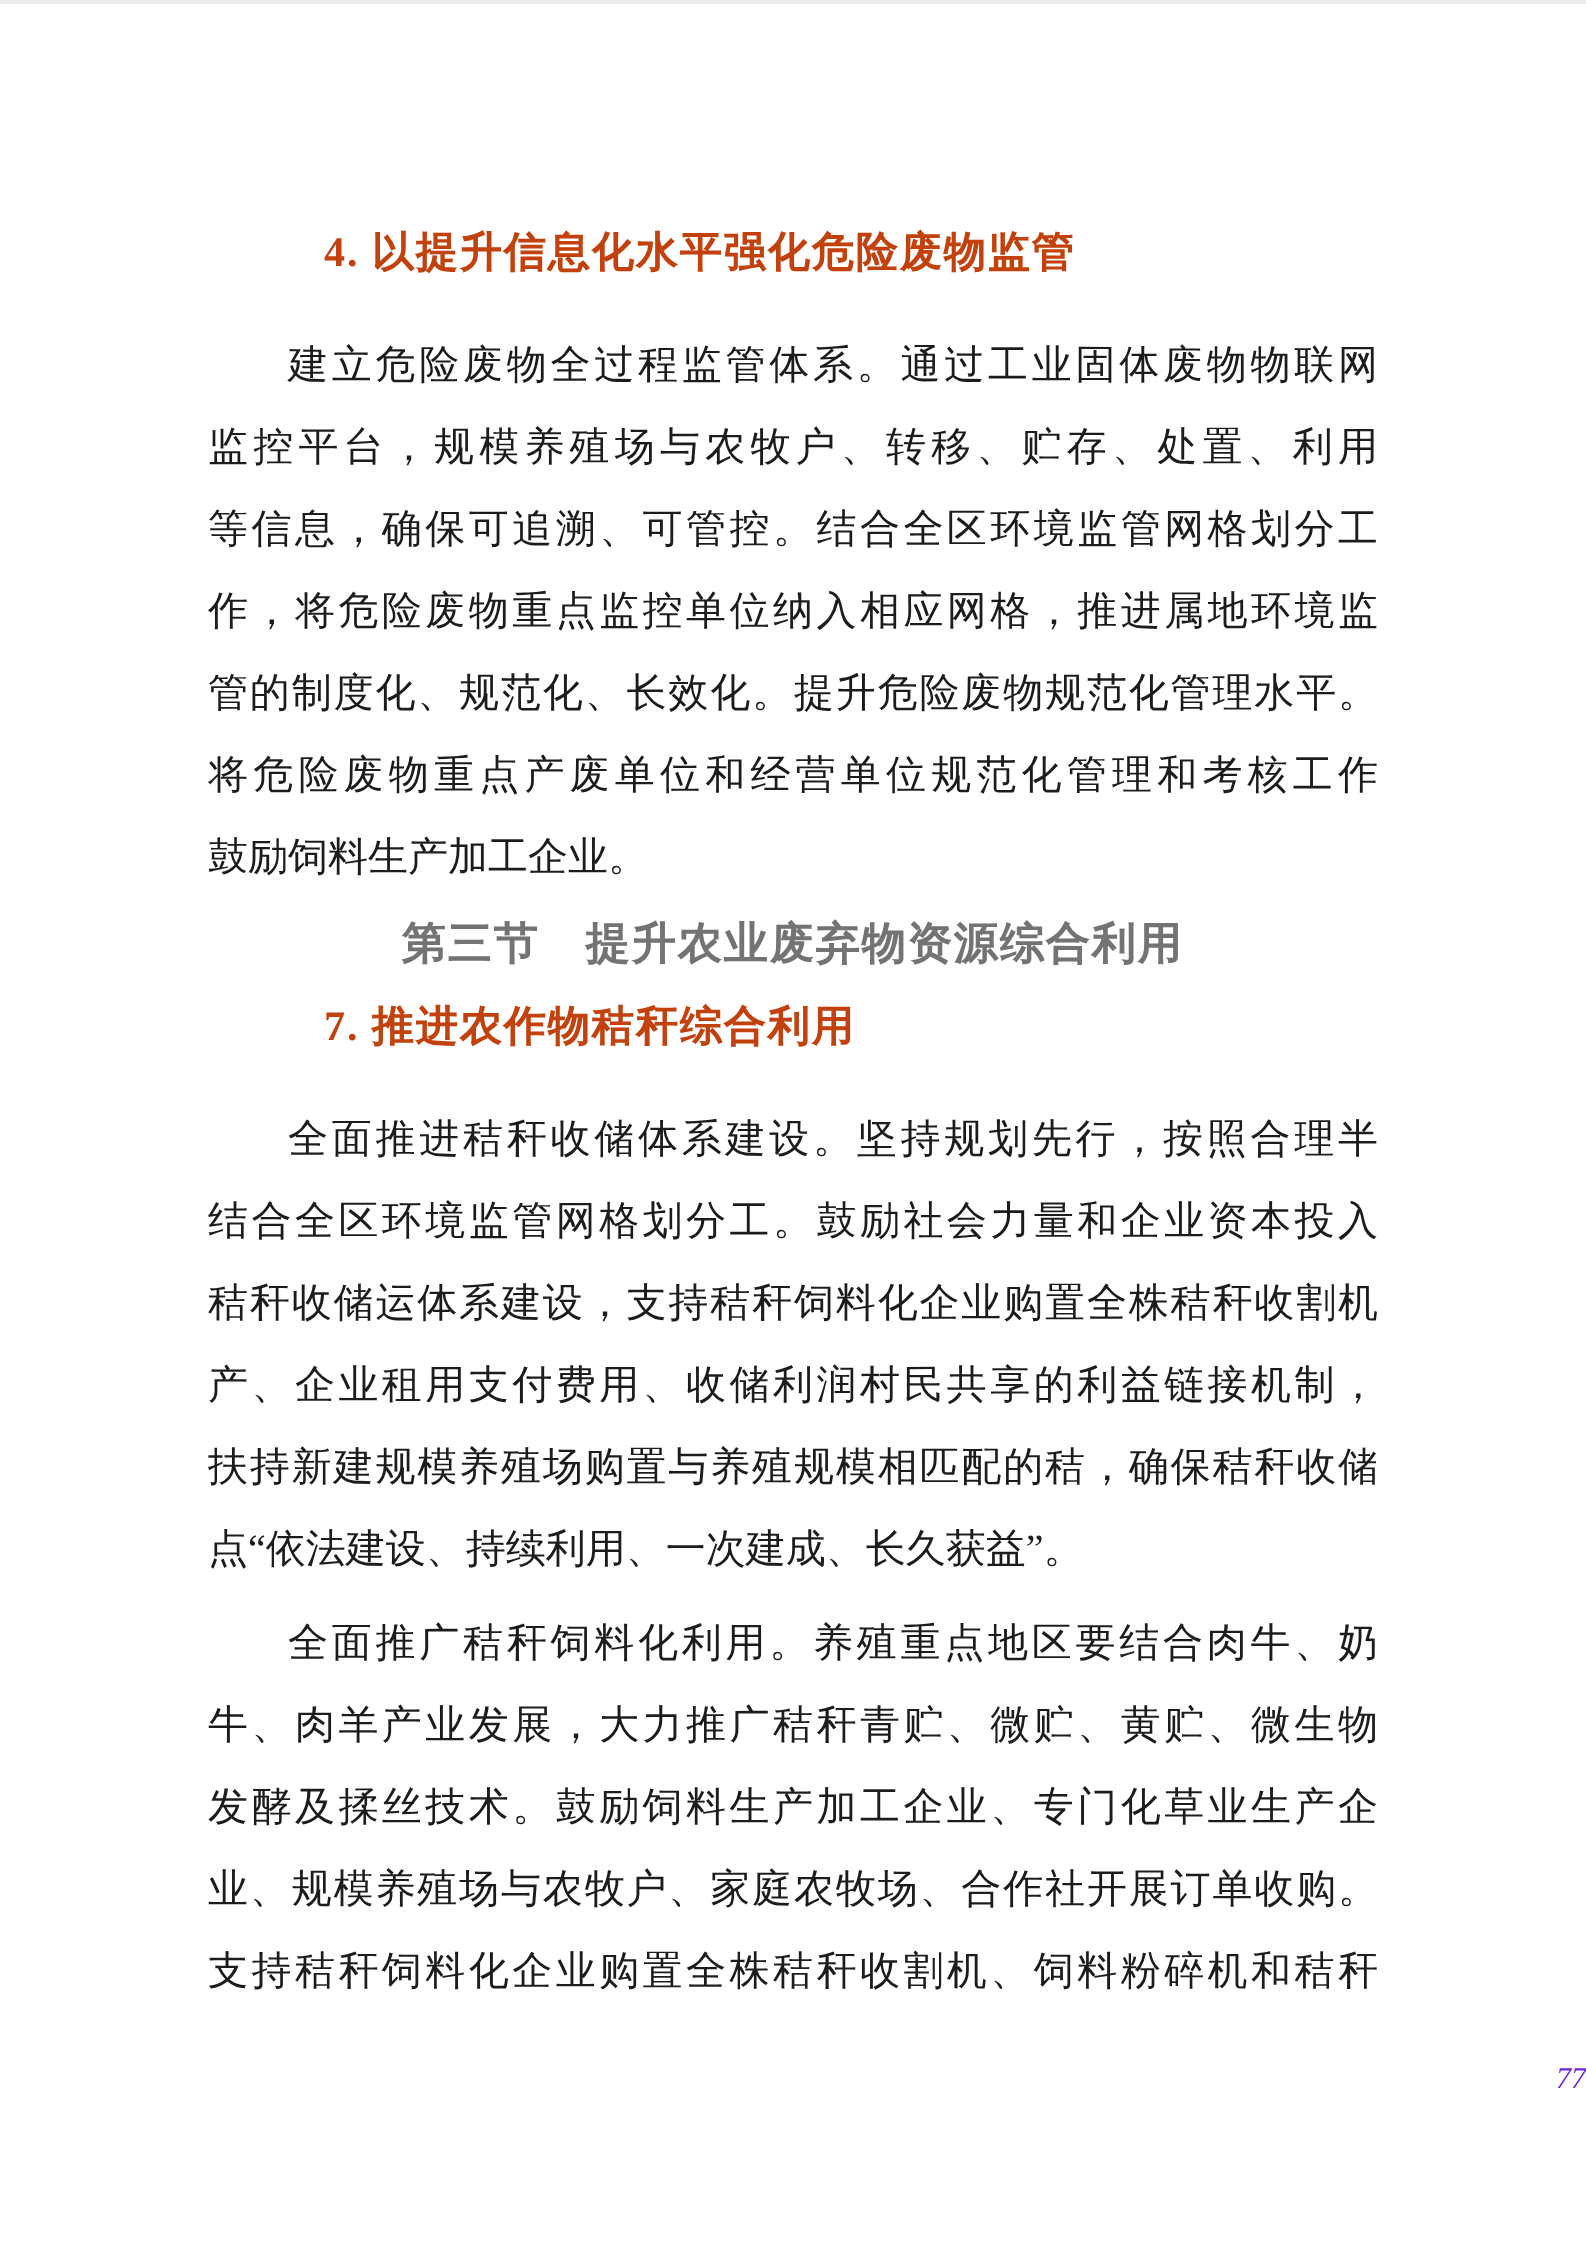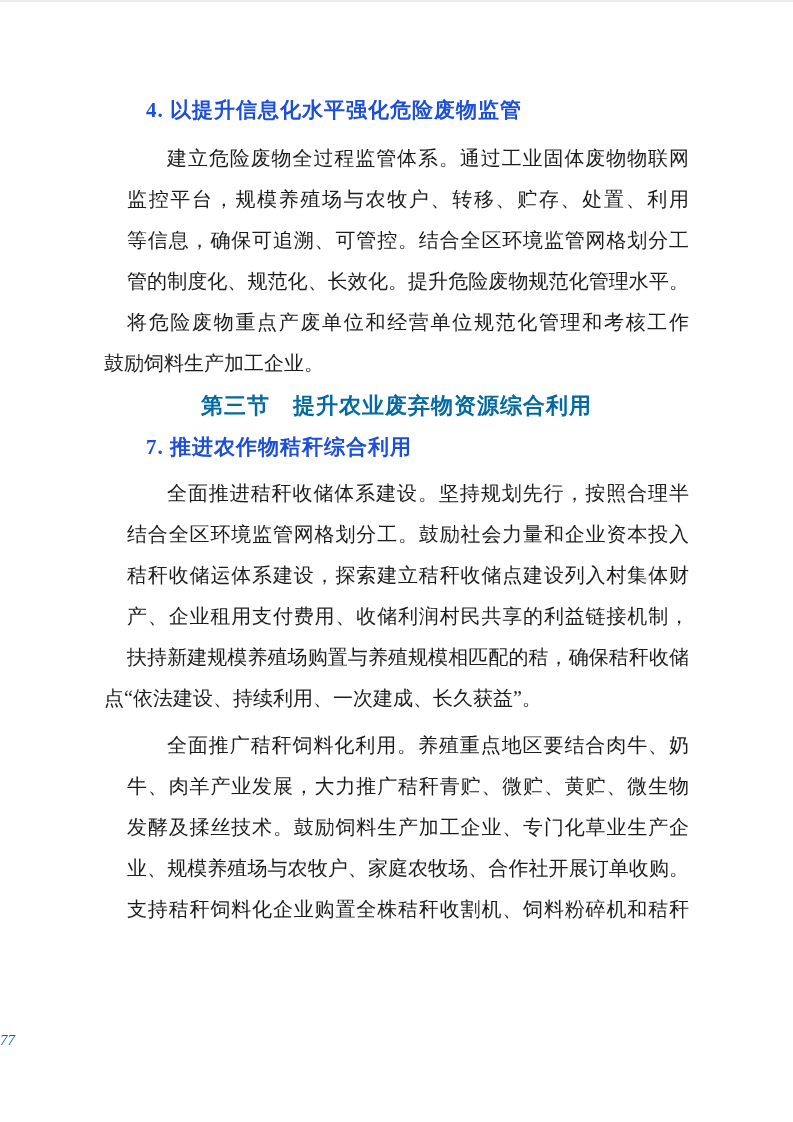--- a/index.html
+++ b/index.html
@@ -24,84 +24,84 @@
     height: 41px;
     line-height: 41px;
     font-size: 20px;
     overflow: hidden;
   }
   
   .jl {
     text-align: justify;
     text-align-last: justify;
     text-justify: inter-character;
-    margin-left: 23px;
   }
   .ind { text-indent: 2em; }
   .para { margin: 0; padding: 0; }
   .para-p1 { margin-top: 7px; }
   .para-p2 { margin-top: 5px; }
   .para-p3 { margin-top: 6px; }
   .num-heading {
     height: 41px;
     line-height: 41px;
     font-size: 21px;
     font-weight: bold;
-    color: #1d4ed8;
+    color: #c2410c;
     text-indent: 2em;
-    margin: 0;
+    margin: 16px;
     letter-spacing: 1px;
   }
   .num-heading-2 { margin-top: 1px; }
   .sec-heading {
     height: 41px;
     line-height: 41px;
     font-size: 22px;
     font-weight: bold;
-    color: #0369a1;
+    color: #737373;
     text-align: center;
     margin: 1px 0 0 0;
     letter-spacing: 1px;
   }
   .page-number {
     position: absolute;
     left: 0;
     right: 0;
     top: 1030px;
-    text-align: left;
+    text-align: right;
     font-size: 15px;
     font-style: italic;
-    color: #0369a1;
+    color: #6d28d9;
   }
 </style>
 </head>
 <body>
 
 <div class="page">
   <div class="content">
 
     <h3 class="num-heading">4. 以提升信息化水平强化危险废物监管</h3>
 
     <div class="para para-p1">
       <div class="line jl ind">建立危险废物全过程监管体系。通过工业固体废物物联网</div>
       <div class="line jl">监控平台，规模养殖场与农牧户、转移、贮存、处置、利用</div>
       <div class="line jl">等信息，确保可追溯、可管控。结合全区环境监管网格划分工</div>
+      <div class="line jl">作，将危险废物重点监控单位纳入相应网格，推进属地环境监</div>
       <div class="line jl">管的制度化、规范化、长效化。提升危险废物规范化管理水平。</div>
       <div class="line jl">将危险废物重点产废单位和经营单位规范化管理和考核工作</div>
       <div class="line">鼓励饲料生产加工企业。</div>
     </div>
 
     <h2 class="sec-heading">第三节　提升农业废弃物资源综合利用</h2>
 
     <h3 class="num-heading num-heading-2">7. 推进农作物秸秆综合利用</h3>
 
     <div class="para para-p2">
       <div class="line jl ind">全面推进秸秆收储体系建设。坚持规划先行，按照合理半</div>
       <div class="line jl">结合全区环境监管网格划分工。鼓励社会力量和企业资本投入</div>
-      <div class="line jl">秸秆收储运体系建设，探索建立秸秆收储点建设列入村集体财</div>
+      <div class="line jl">秸秆收储运体系建设，支持秸秆饲料化企业购置全株秸秆收割机</div>
       <div class="line jl">产、企业租用支付费用、收储利润村民共享的利益链接机制，</div>
       <div class="line jl">扶持新建规模养殖场购置与养殖规模相匹配的秸，确保秸秆收储</div>
       <div class="line">点“依法建设、持续利用、一次建成、长久获益”。</div>
     </div>
 
     <div class="para para-p3">
       <div class="line jl ind">全面推广秸秆饲料化利用。养殖重点地区要结合肉牛、奶</div>
       <div class="line jl">牛、肉羊产业发展，大力推广秸秆青贮、微贮、黄贮、微生物</div>
       <div class="line jl">发酵及揉丝技术。鼓励饲料生产加工企业、专门化草业生产企</div>
       <div class="line jl">业、规模养殖场与农牧户、家庭农牧场、合作社开展订单收购。</div>

